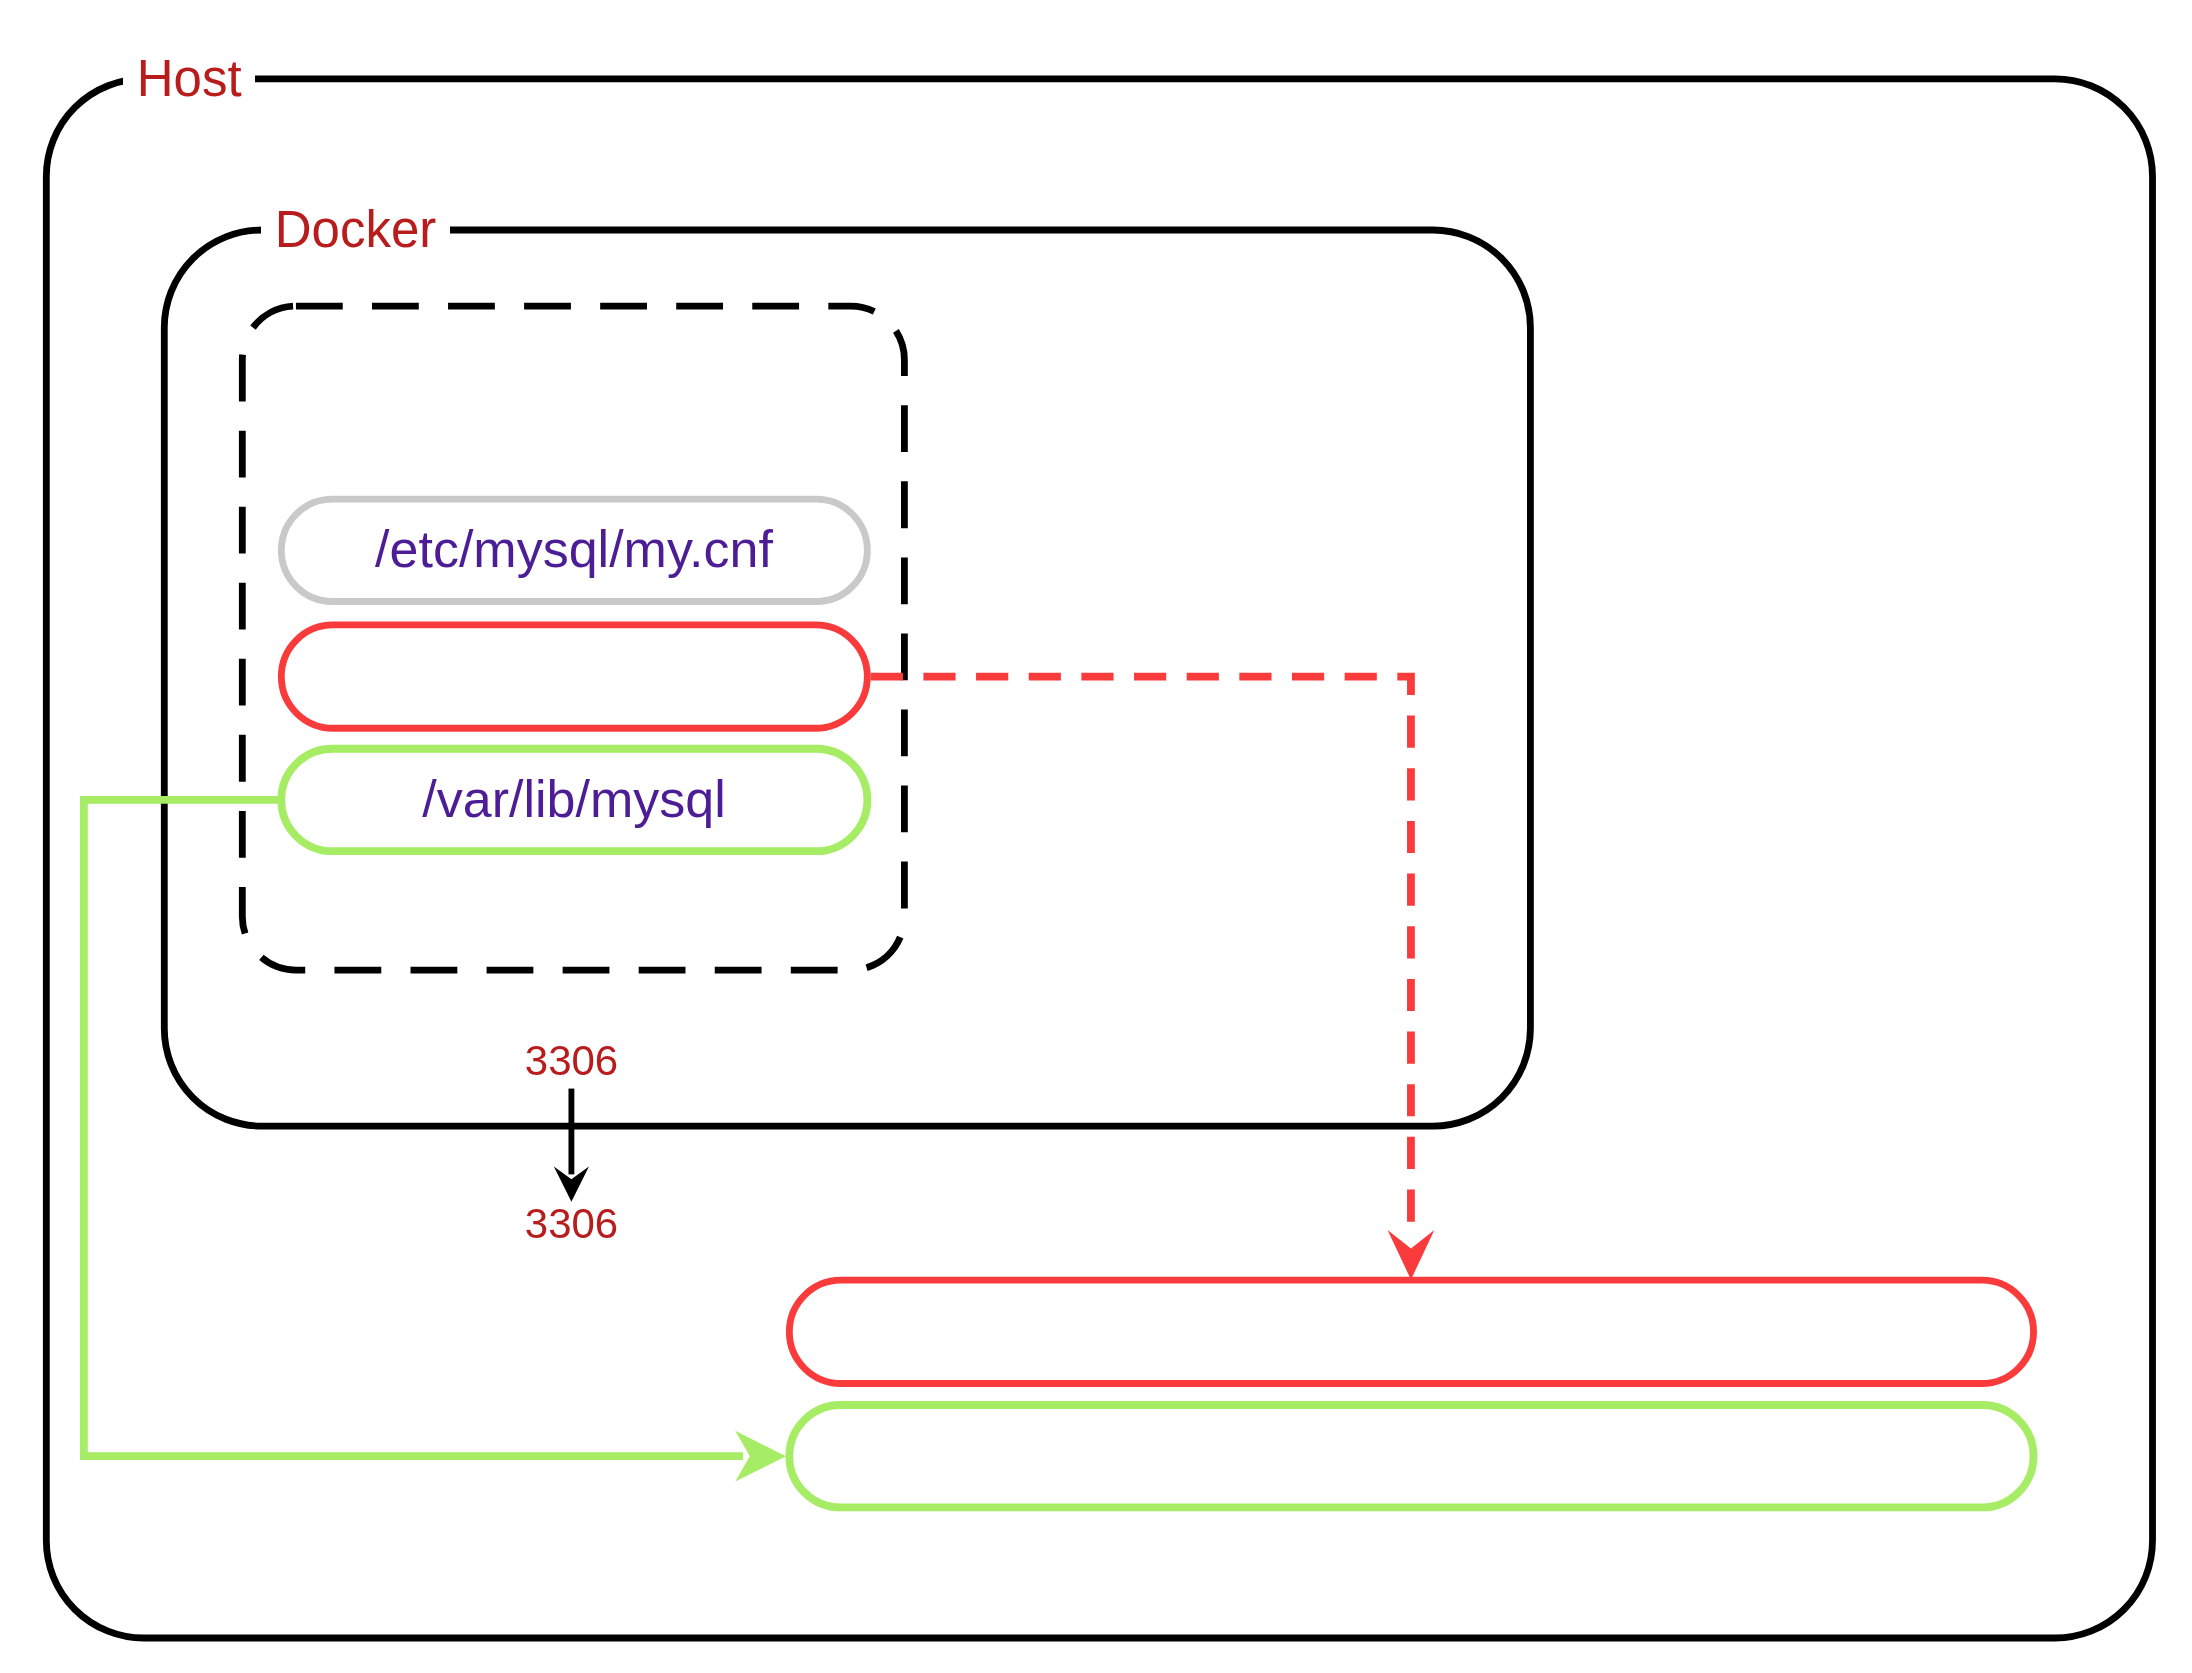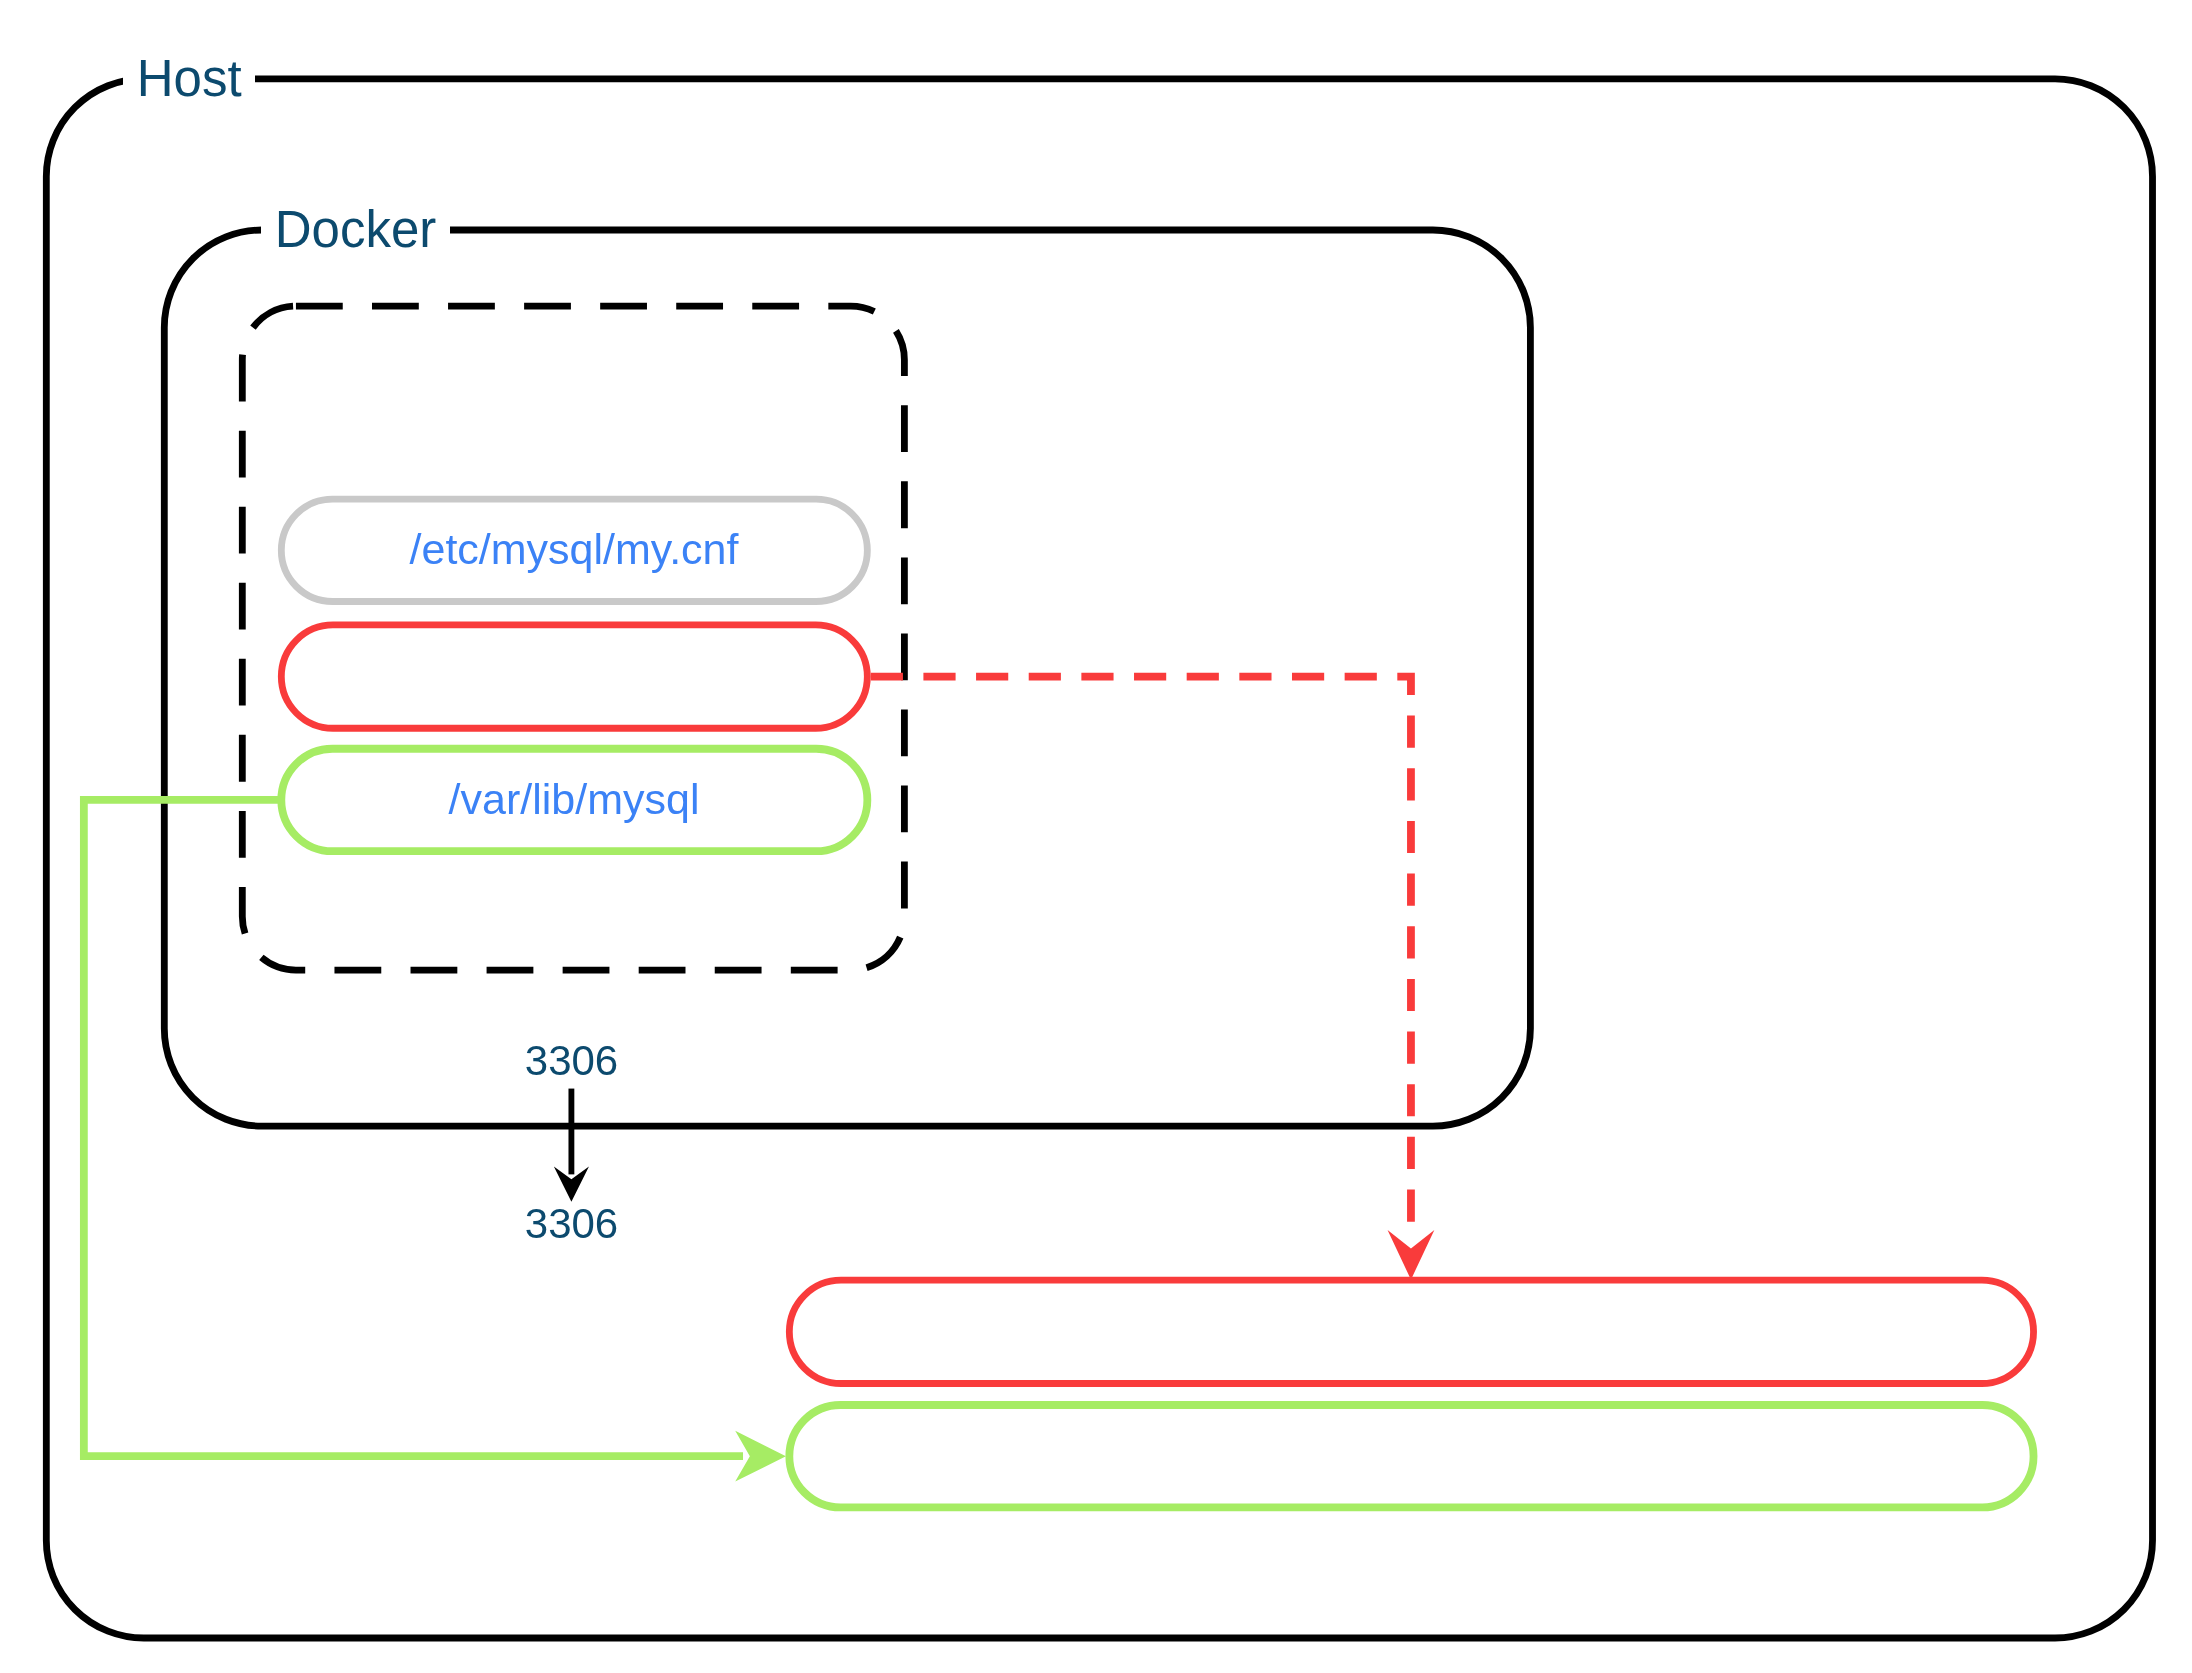--- a/index.html
+++ b/index.html
@@ -19,39 +19,39 @@
   svg.layer {
     position: absolute;
     left: 0;
     top: 0;
   }
   .label {
     position: absolute;
     font-size: 51px;
     line-height: 1;
     white-space: nowrap;
-    color: #0c4a6e;
+    color: #b91c1c;
   }
   .on-border {
     transform: translateY(-50%);
     background: #ffffff;
     padding: 0 13.7px;
   }
   .centered-block {
     text-align: center;
   }
   .pill-label {
     position: absolute;
     display: flex;
     align-items: center;
     justify-content: center;
-    font-size: 43px;
+    font-size: 52px;
     line-height: 1;
     white-space: nowrap;
-    color: #3b82f6;
+    color: #4c1d95;
   }
   .port-label {
     font-size: 42px;
   }
 </style>
 </head>
 <body>
 
 <div id="canvas">
 

